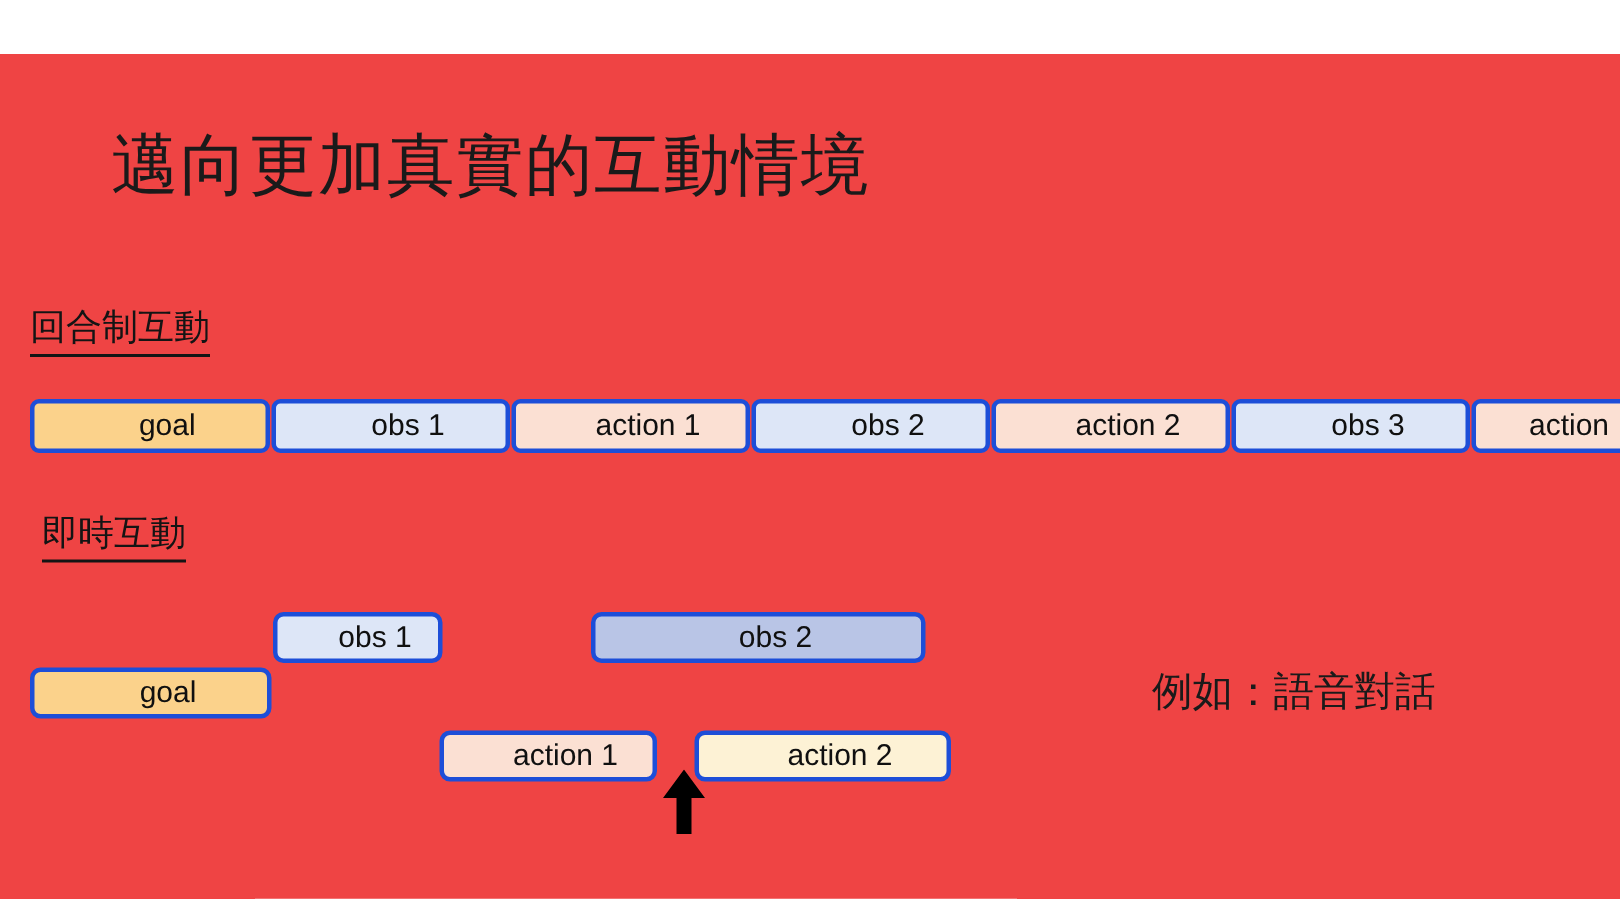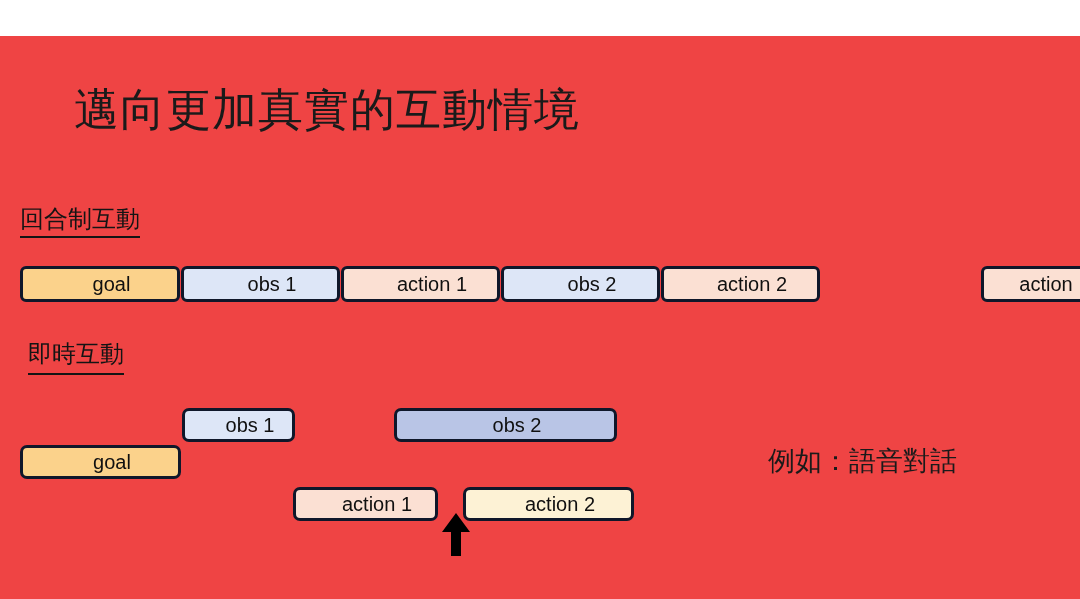--- a/index.html
+++ b/index.html
@@ -41,27 +41,27 @@
     position: absolute;
     font-size: 24px;
     line-height: 30px;
     color: #141414;
     white-space: nowrap;
     font-weight: 400;
     border-bottom: 2px solid #141414;
     padding-bottom: 2px;
   }
   #heading-turn  { left: 20px; top: 168px; }
-  #heading-rt    { left: 28px; top: 305px; font-family: Liberation Mono, monospace; }
+  #heading-rt    { left: 28px; top: 305px; }
 
   
   .box {
     position: absolute;
     box-sizing: border-box;
-    border: 3px solid #0f172a;
+    border: 3px solid #1d4ed8;
     border-radius: 7px;
     display: flex;
     align-items: center;
     justify-content: center;
     font-size: 20px;
     line-height: 1;
     color: #101010;
     white-space: nowrap;
     overflow: hidden;
     padding-left: 23px;
@@ -129,20 +129,23 @@
   </div>
   <div class="box seq row1" style="left:341px; width:159px; background:#fbe0d3;">
     <span>action 1</span>
   </div>
   <div class="box seq row1" style="left:501px; width:159px; background:#dde6f7;">
     <span>obs 2</span>
   </div>
   <div class="box seq row1" style="left:661px; width:159px; background:#fbe0d3;">
     <span>action 2</span>
   </div>
+  <div class="box seq row1" style="left:821px; width:159px; background:#dde6f7;">
+    <span>obs 3</span>
+  </div>
   <div class="box seq row1" style="left:981px; width:159px; background:#fbe0d3;">
     <span style="margin-right:52px;">action</span>
   </div>
 
   <div class="section-heading" id="heading-rt">即時互動</div>
 
   <div class="box lane-goal" style="left:20px; width:161px; background:#fbd28b;">
     <span>goal</span>
   </div>
 

